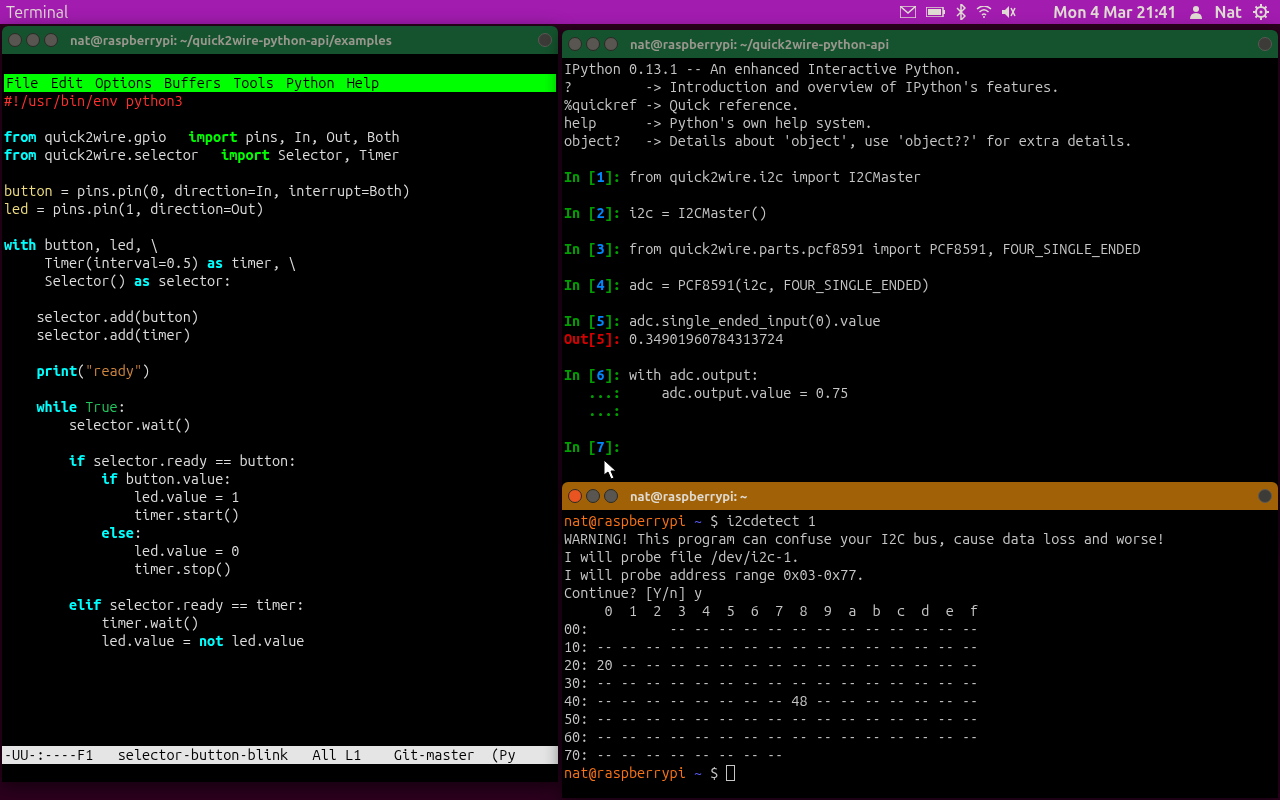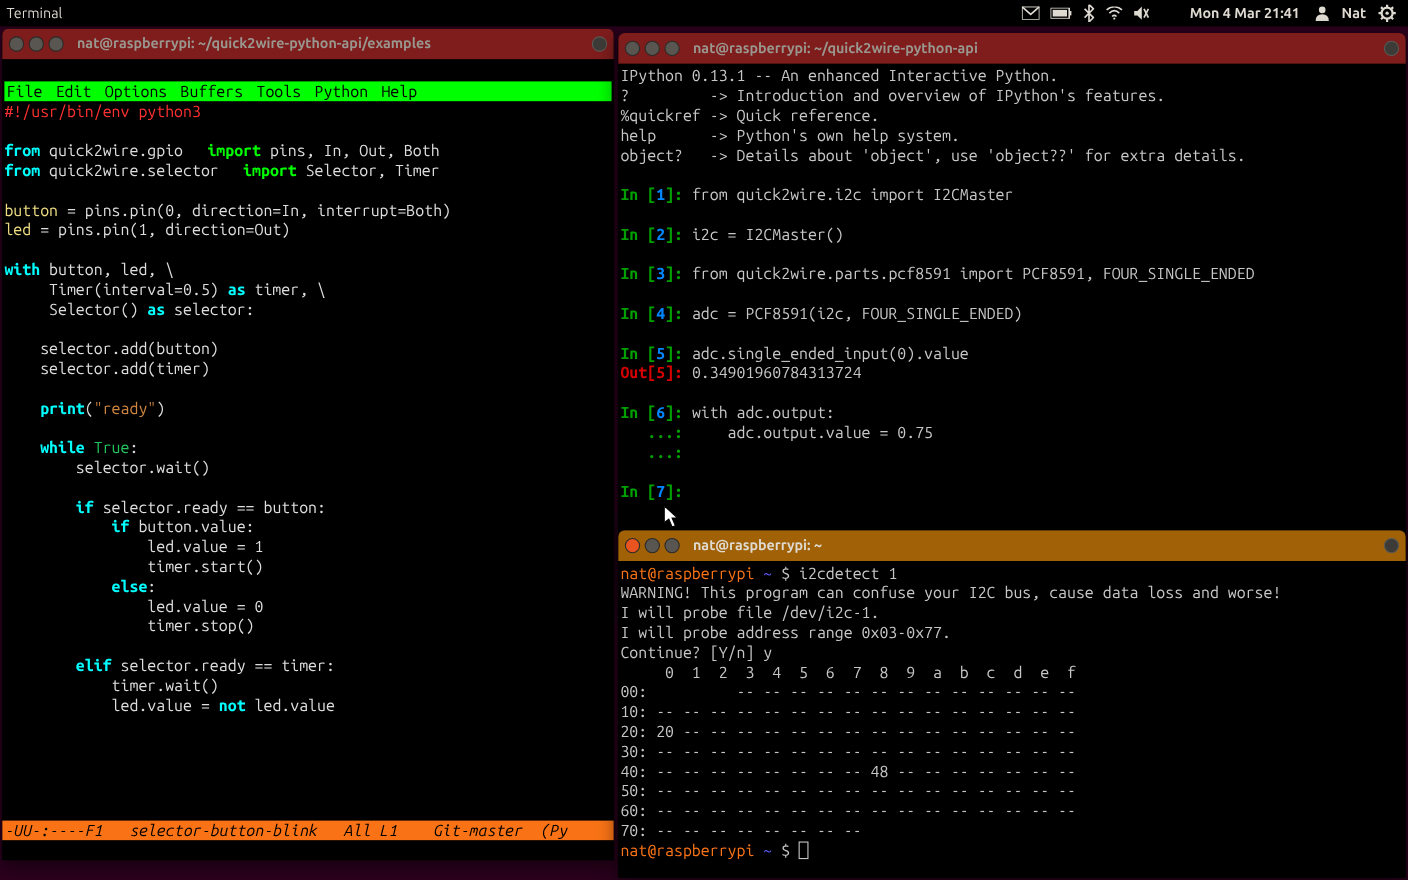--- a/index.html
+++ b/index.html
@@ -8,24 +8,24 @@
     background:#2c001e;
     font-family:"Ubuntu Mono","DejaVu Sans Mono",monospace;
     font-size:14.5px;
     overflow:hidden;
     position:relative;
     color:#ddd;
   }
   
   .panel {
     position:absolute; top:0; left:0; right:0; height:24px;
-    background:#000000;
+    background:#a21caf;
     color:#dfdbd2;
     display:flex; align-items:center;
-    font-family:"Ubuntu",sans-serif; font-size:13px;
+    font-family:"Ubuntu",sans-serif; font-size:16px;
     padding:0 6px;
   }
   .panel .spacer { flex:1; }
   .panel .ind { margin:0 5px; display:inline-flex; align-items:center; }
   .panel .clock { margin:0 8px; font-weight:bold;padding-left:24px;}
   .panel .user { margin:0 6px; font-weight:bold;}
   .panel svg { fill:#dfdbd2; }
   .gear svg { fill:#e95420; }
   
   .termwin {
@@ -36,21 +36,21 @@
     display:flex; flex-direction:column;
     overflow:hidden;
   }
   .titlebar {
     height:28px; background:#a16207;
     display:flex; align-items:center;
     color:#dfdbd2; font-family:"Ubuntu",sans-serif;
     font-size:13px; font-weight:bold;
     padding:3px 6px;
   }
-  .titlebar.inactive { background:#7f1d1d; color:#9a978f;}
+  .titlebar.inactive { background:#14532d; color:#9a978f;}
   .wbtns { display:flex; gap:4px; margin-right:12px;}
   .wbtn { width:14px;height:14px;border-radius:50%;background:#595651;border:1px solid #2b2a27;}
   .wbtn.close{background:#e95420;}
   .titlebar.inactive .wbtn.close{background:#595651;}
   .wbtn.max-r { margin-left:auto;}
   .termbody {
     flex:1; background:#000;
     padding:2px 2px;
     white-space:pre;
     line-height:18px;
@@ -58,23 +58,22 @@
     font-size:14.5px;
     overflow:hidden;
   }
   
   .emacs-menu {
     background:#00ff00; color:#000;
     line-height:18px;
   }
   .emacs-menu span { padding:0 2px;}
   .emacs-mode {
-    background:#f97316; color:#000;
+    background:#e5e5e5; color:#000;
     line-height:18px;
-    font-style:italic;
   }
   .kw { color:#00ffff; font-weight:bold;}       
   .kw2 { color:#00ff00; font-weight:bold;margin-left:14px;}      
   .str { color:#cd853f;}                         
   .builtin{color:#22c55e;}                      
   .var{color:#eedd82;}                          
   .cmt{color:#ff3030;}                          
   
   .ipy-in { color:#00a000; font-weight:bold;}
   .ipy-num{ color:#0087ff; font-weight:bold;}

